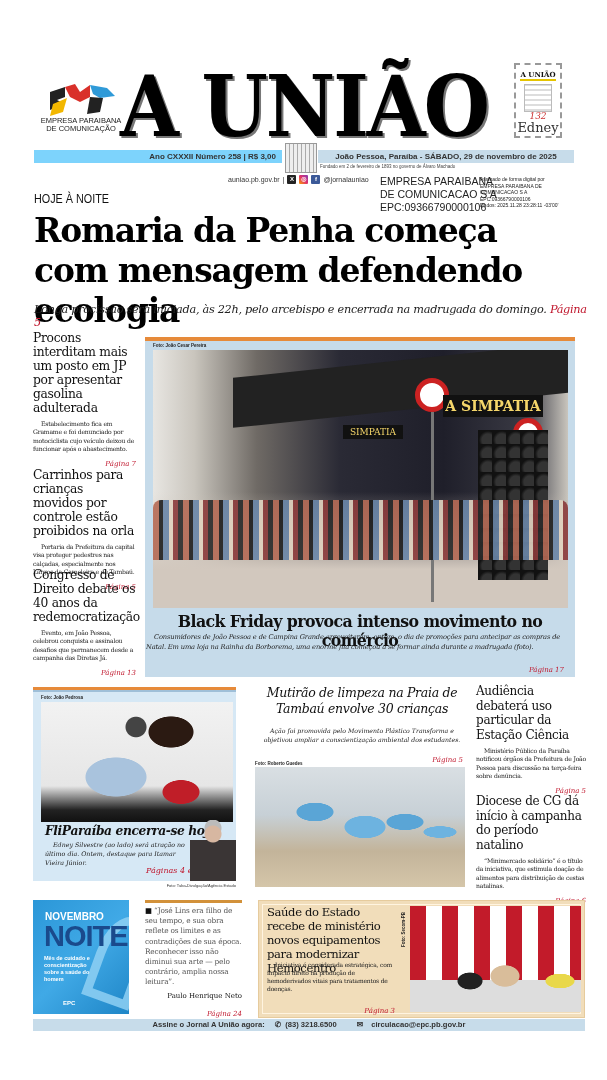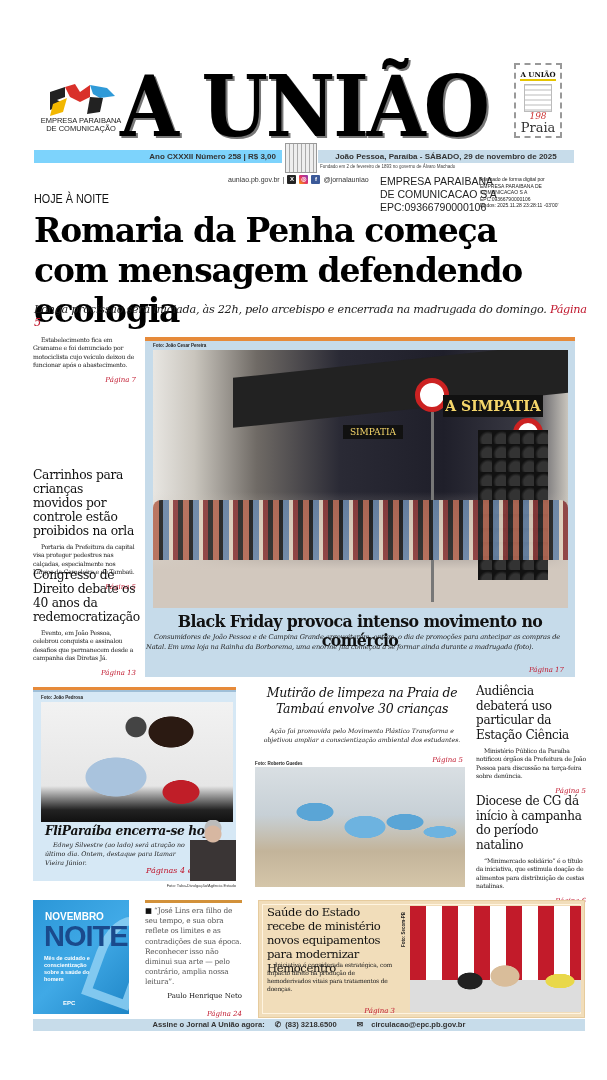--- a/index.html
+++ b/index.html
@@ -135,22 +135,22 @@
   <path d="M45 3 L62 6 L70 14 L55 16 L48 12 Z" fill="#2f9ad8"></path>
   <path d="M45 15 L58 16 L55 30 L42 32 Z" fill="#222"></path>
 </svg>
 <div class="abs logo-epc-text">EMPRESA PARAIBANA DE COMUNICAÇÃO</div>
 <div class="abs masthead-title">A UNIÃO</div>
 
 <div class="abs stamp">
   <div class="s1">A UNIÃO</div>
   <div class="s2"></div>
   <div class="s3">
-    <small>198</small>
-    <span>Praia</span>
+    <small>132</small>
+    <span>Edney</span>
   </div>
 </div>
 
 <div class="abs bar-left">Ano CXXXII Número 258  |  R$ 3,00</div>
 <div class="abs building"></div>
 <div class="abs bar-right">João Pessoa, Paraíba - SÁBADO, 29 de novembro de 2025</div>
 <div class="abs founded">Fundado em 2 de fevereiro de 1893 no governo de Álvaro Machado</div>
 
 <div class="abs social-row">
   <span>auniao.pb.gov.br</span>
@@ -175,20 +175,21 @@
 </div>
 
 <div class="abs kicker">HOJE À NOITE</div>
 <div class="abs headline">Romaria da Penha começa com mensagem defendendo ecologia</div>
 <div class="abs subhead">
   <span>Longa procissão será iniciada, às 22h, pelo arcebispo e encerrada na madrugada do domingo.</span>
   <span class="red">Página 5</span>
 </div>
 
 <div class="abs lcol" style="top:331px;">
+  <h3>Procons interditam mais um posto em JP por apresentar gasolina adulterada</h3>
   <p>Estabelecimento fica em Gramame e foi denunciado por motociclista cujo veículo deixou de funcionar após o abastecimento.</p>
   <div class="pg">Página 7</div>
 </div>
 <div class="abs lcol" style="top:468px;">
   <h3>Carrinhos para crianças movidos por controle estão proibidos na orla</h3>
   <p>Portaria da Prefeitura da capital visa proteger pedestres nas calçadas, especialmente nos Largos da Gameleira e de Tambaú.</p>
   <div class="pg">Página 5</div>
 </div>
 <div class="abs lcol" style="top:568px;">
   <h3>Congresso de Direito debate os 40 anos da redemocratização</h3>

